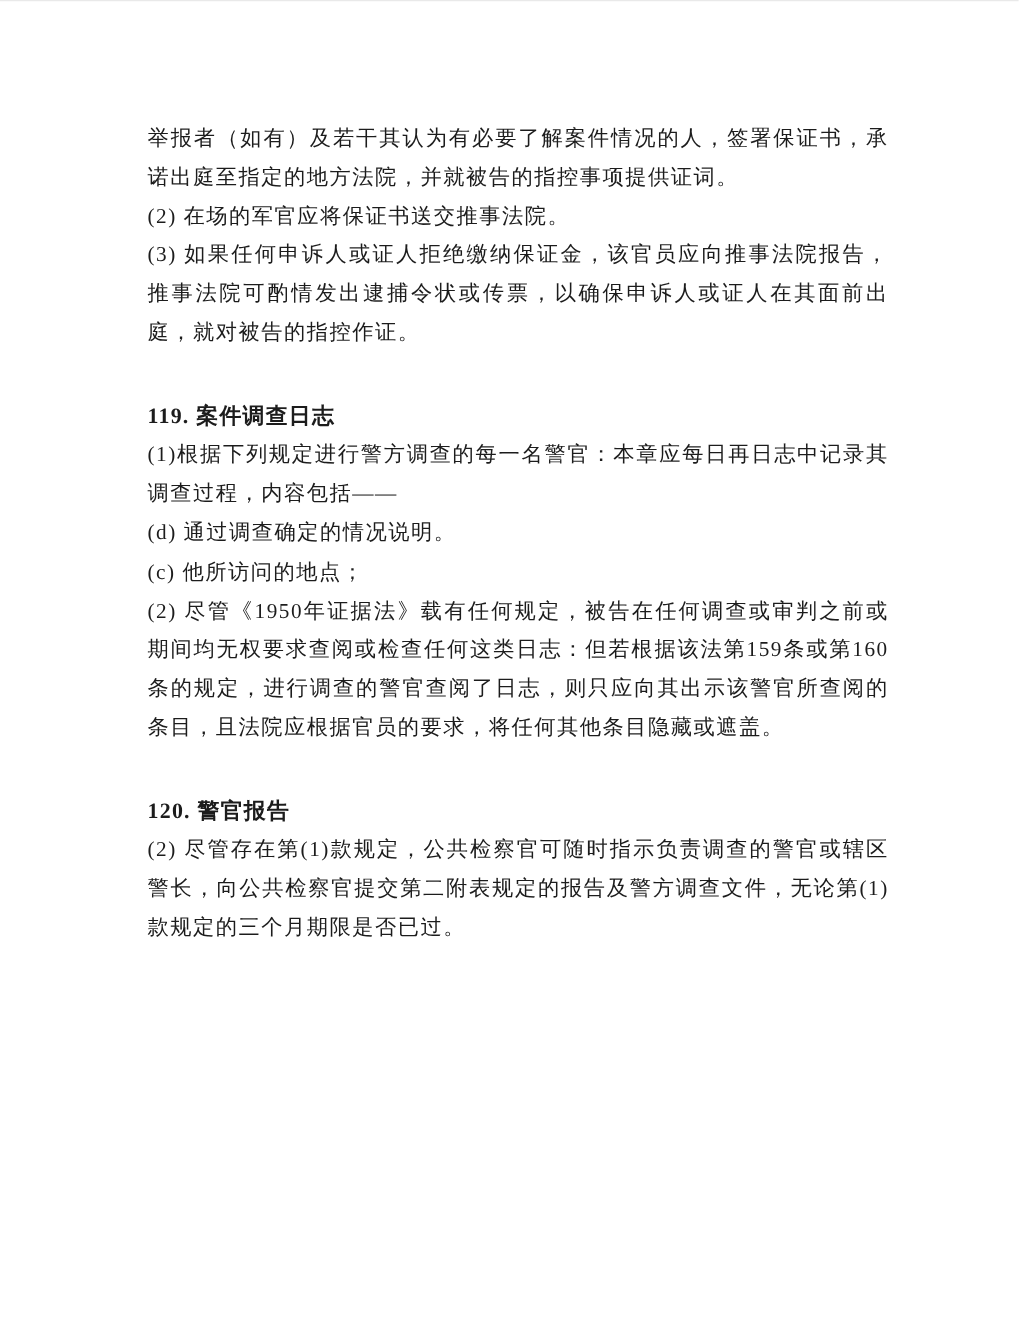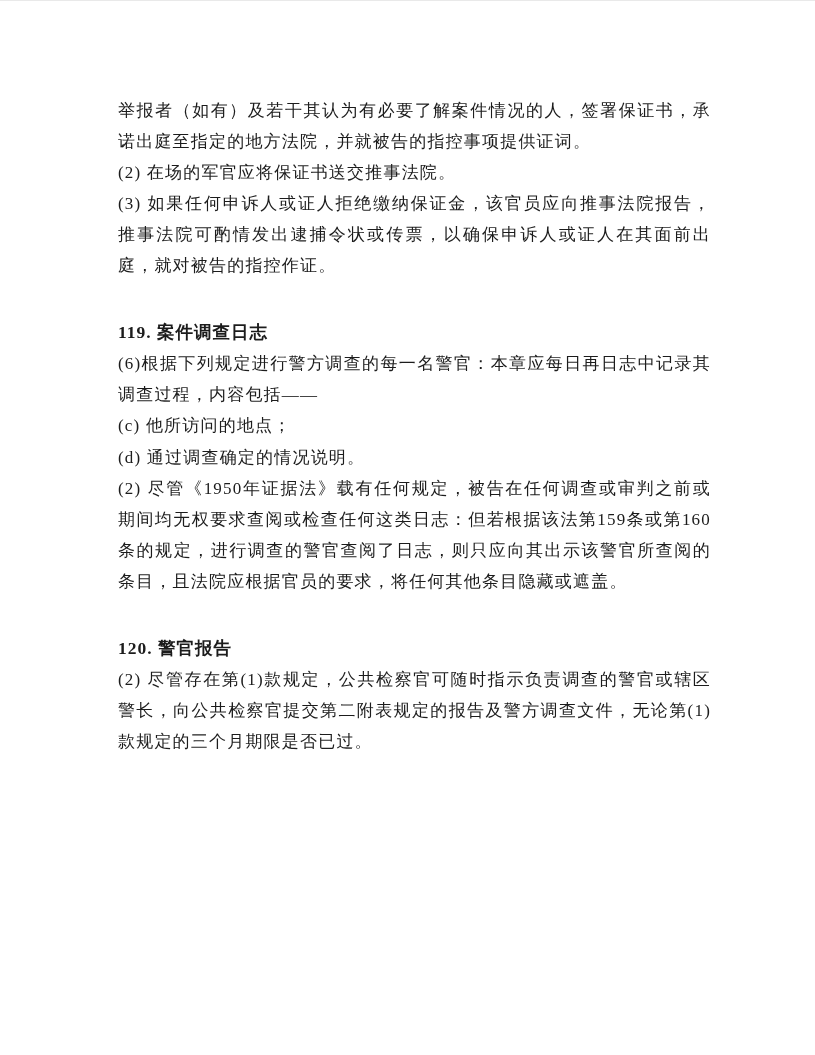--- a/index.html
+++ b/index.html
@@ -65,23 +65,23 @@
 <body>
 
 <div class="page">
   <div class="content">
 
     <p class="para">举报者（如有）及若干其认为有必要了解案件情况的人，签署保证书，承诺出庭至指定的地方法院，并就被告的指控事项提供证词。</p>
     <p class="para">(2) 在场的军官应将保证书送交推事法院。</p>
     <p class="para">(3) 如果任何申诉人或证人拒绝缴纳保证金，该官员应向推事法院报告，推事法院可酌情发出逮捕令状或传票，以确保申诉人或证人在其面前出庭，就对被告的指控作证。</p>
 
     <h2 class="section-heading">119. 案件调查日志</h2>
-    <p class="para">(6)根据下列规定进行警方调查的每一名警官：本章应每日再日志中记录其调查过程，内容包括——</p>
+    <p class="para">(1)根据下列规定进行警方调查的每一名警官：本章应每日再日志中记录其调查过程，内容包括——</p>
+    <p class="list-item">(d) 通过调查确定的情况说明。</p>
     <p class="list-item">(c) 他所访问的地点；</p>
-    <p class="list-item">(d) 通过调查确定的情况说明。</p>
     <p class="para">(2) 尽管《1950年证据法》载有任何规定，被告在任何调查或审判之前或期间均无权要求查阅或检查任何这类日志：但若根据该法第159条或第160条的规定，进行调查的警官查阅了日志，则只应向其出示该警官所查阅的条目，且法院应根据官员的要求，将任何其他条目隐藏或遮盖。</p>
 
     <h2 class="section-heading">120. 警官报告</h2>
     <p class="para">(2) 尽管存在第(1)款规定，公共检察官可随时指示负责调查的警官或辖区警长，向公共检察官提交第二附表规定的报告及警方调查文件，无论第(1)款规定的三个月期限是否已过。</p>
 
   </div>
 
   <div class="footer">
     <span class="page-number">— 48 —</span>
   </div>

